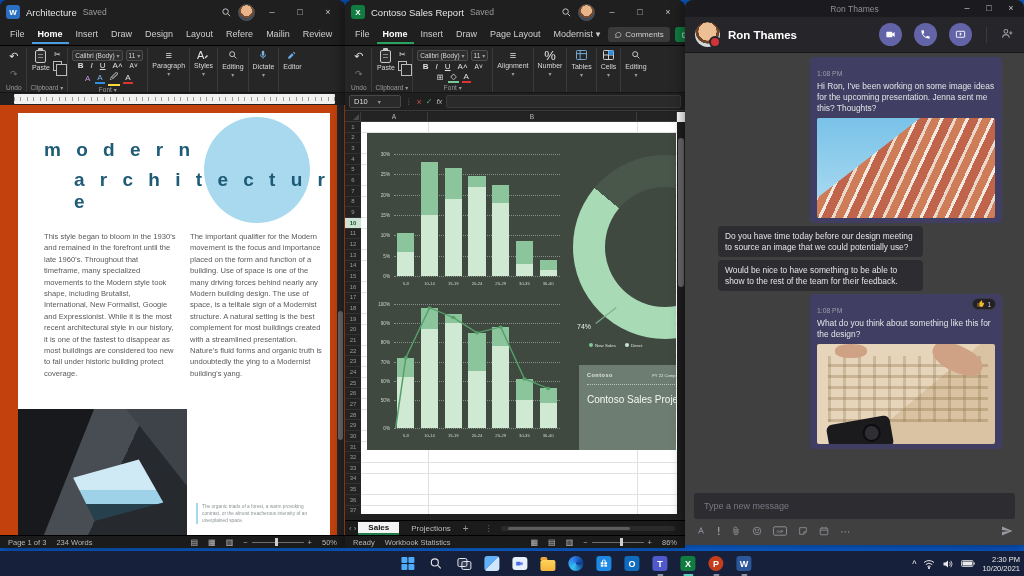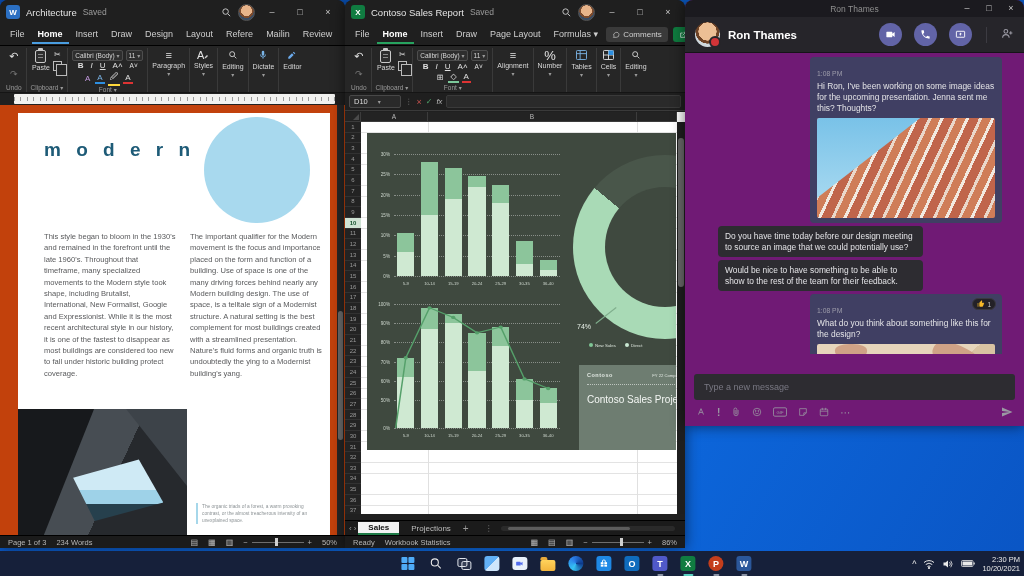--- a/index.html
+++ b/index.html
@@ -1,21 +1,21 @@
 <!DOCTYPE html>
 <html><head>
 <meta charset="utf-8">
 <style>
 *{margin:0;padding:0;box-sizing:border-box}
 html,body{width:1024px;height:576px;overflow:hidden}
 body{font-family:"Liberation Sans",sans-serif;background:linear-gradient(120deg,#0a50bb,#0d6ae0 60%,#0a55c4);position:relative;color:#ddd}
 .win{position:absolute;top:0;overflow:hidden;background:#202020;border-radius:8px 8px 0 0;box-shadow:0 0 14px rgba(0,0,0,.55)}
 #word{left:0;width:345px;height:548px}
 #excel{left:345px;width:340px;height:548px}
-#teams{left:685px;width:339px;height:426px;background:#701a75}
+#teams{left:685px;width:339px;height:545px;background:#404040}
 
 .tbar{height:24px;display:flex;align-items:center;padding:0 6px;gap:6px;background:#1f1f1f}
 .appico{width:14px;height:14px;border-radius:3px;display:flex;align-items:center;justify-content:center;font-size:8px;font-weight:bold;color:#fff;flex:0 0 auto}
 .tb-title{font-size:9.5px;color:#e4e4e4;white-space:nowrap}
 .tb-saved{font-size:8.5px;color:#9b9b9b}
 .tb-sp{flex:1}
 .winbtn{width:22px;height:18px;display:flex;align-items:center;justify-content:center;font-size:9px;color:#c7c7c7}
 .avatar{width:17px;height:17px;border-radius:50%;background:radial-gradient(circle at 50% 38%,#e8b48a 0 45%,#7a4a2d 46% 60%,#374a63 61%);border:1px solid #555;flex:0 0 auto}
 .ribtabs{height:21px;display:flex;align-items:center;gap:1px;padding:0 4px;background:#1f1f1f;font-size:9px;color:#cfcfcf}
 .rtab{padding:3px 6px;white-space:nowrap;border-bottom:2px solid transparent}
@@ -275,20 +275,21 @@
             </svg></span>
           <span>Editor</span>
         </div>
     </div>
   </div>
   <div class="ruler"></div>
   <div class="docarea">
     <div class="page">
       <div class="deco-circle"></div>
       <div class="h1line" style="left:26px;top:26px">m o d e r n</div>
+      <div class="h1line" style="left:56px;top:56px">a r c h i t e c t u r e</div>
       <div class="cols">
         <p>This style began to bloom in the 1930's and remained in the forefront until the late 1960's. Throughout that timeframe, many specialized movements to the Modern style took shape, including Brutalist, International, New Formalist, Googie and Expressionist. While it is the most recent architectural style in our history, it is one of the fastest to disappear as most buildings are considered too new to fall under historic building protect coverage.</p>
         <p>The important qualifier for the Modern movement is the focus and importance placed on the form and function of a building. Use of space is one of the many driving forces behind nearly any Modern building design. The use of space, is a telltale sign of a Modernist structure. A natural setting is the best complement for most buildings created with a streamlined presentation. Nature's fluid forms and organic truth is undoubtedly the ying to a Modernist building's yang.</p>
       </div>
       <div class="photo">
         <div class="facet1"></div>
           <div class="facet2"></div>
           <div class="sky"></div>
       </div>
       <div class="caption">The organic triads of a forest, a warm provoking contrast, or the almost treacherous intensity of an unexplained space.</div>
@@ -343,21 +344,21 @@
     <div style="order:100;height:15px;background:#0f7b3f;border-radius:3px;margin-left:4px;display:flex;align-items:center;gap:3px;padding:0 6px;font-size:8px;color:#fff">
         <svg width="8" height="8" viewBox="0 0 24 24" fill="none" stroke="#fff" stroke-width="2">
           <path d="M14 4h6v6M20 4l-9 9M11 6H5v13h13v-6"></path>
         </svg>
       </div>
   <div class="rtab">File</div>
       <div class="rtab active">Home</div>
       <div class="rtab">Insert</div>
       <div class="rtab">Draw</div>
       <div class="rtab">Page Layout</div>
-      <div class="rtab">Formulas ▾</div>
+      <div class="rtab">Modernist ▾</div>
     </div>
   <div class="ribbon">
     <div class="rgroup">
       <span class="fbtn" style="font-size:11px">↶</span>
       <span class="fbtn" style="font-size:9px;color:#777">↷</span>
       <span class="rglabel">Undo</span>
     </div>
     <div class="rgroup">
       <div class="minirow">
         <div class="rbig">

